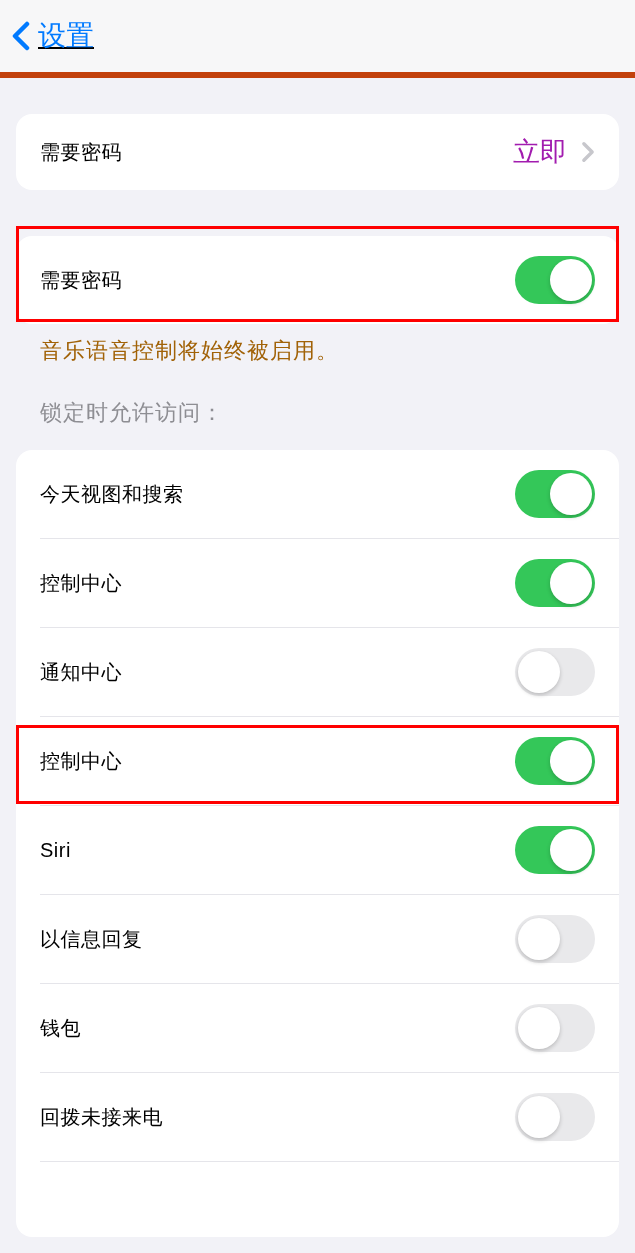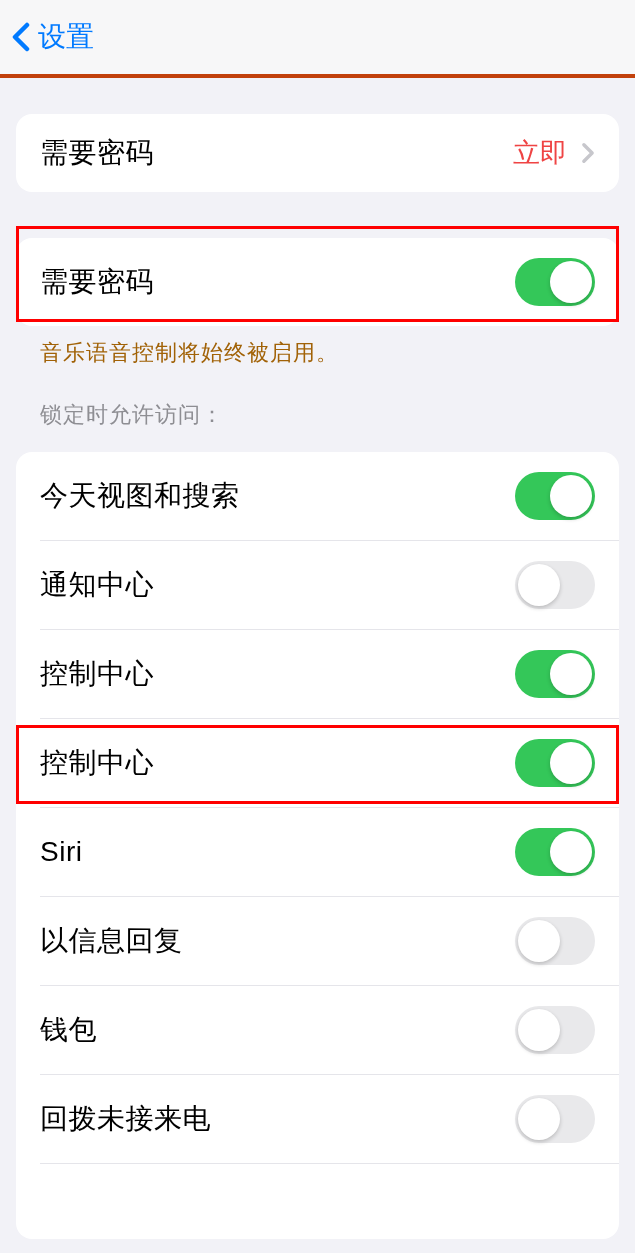--- a/index.html
+++ b/index.html
@@ -13,21 +13,22 @@
       width: 635px;
       height: 1253px;
       overflow: hidden;
     }
     .navbar {
       height: 78px;
       background: #f7f7f8;
       display: flex;
       align-items: center;
       position: relative;
-      border-bottom: 4px solid #c2410c;
+      border-bottom: 6px solid #c2410c;
+      text-decoration: underline;
     }
     .back-button {
       display: flex;
       align-items: center;
       padding-left: 12px;
       color: #007aff;
       font-size: 28px;
     }
     .back-chevron {
       width: 18px;
@@ -67,28 +68,28 @@
       justify-content: space-between;
       padding: 20px 24px 20px 24px;
       min-height: 76px;
     }
     .row + .row {
       border-top: 1px solid #e5e5ea;
       margin-left: 24px;
       padding-left: 0;
     }
     .row-label {
-      font-size: 28px;
+      font-size: 20px;
       color: #000;
       letter-spacing: 0.5px;
     }
     .row-value {
       display: flex;
       align-items: center;
-      color: #ef4444;
+      color: #a21caf;
       font-size: 27px;
     }
     .disclosure {
       width: 14px;
       height: 22px;
       margin-left: 14px;
     }
     .toggle {
       width: 80px;
       height: 48px;
@@ -185,28 +186,28 @@
 
   <div class="header-text">锁定时允许访问：</div>
   <div class="group group-third" id="lock-access-group">
   <div class="row">
         <span class="row-label">今天视图和搜索</span>
         <div class="toggle toggle-on">
           <div class="toggle-knob"></div>
         </div>
       </div>
       <div class="row">
+        <span class="row-label">控制中心</span>
+        <div class="toggle toggle-on">
+          <div class="toggle-knob"></div>
+        </div>
+      </div>
+      <div class="row">
         <span class="row-label">通知中心</span>
         <div class="toggle toggle-off">
-          <div class="toggle-knob"></div>
-        </div>
-      </div>
-      <div class="row">
-        <span class="row-label">控制中心</span>
-        <div class="toggle toggle-on">
           <div class="toggle-knob"></div>
         </div>
       </div>
       <div class="row">
         <span class="row-label">控制中心</span>
         <div class="toggle toggle-on">
           <div class="toggle-knob"></div>
         </div>
       </div>
       <div class="row">

